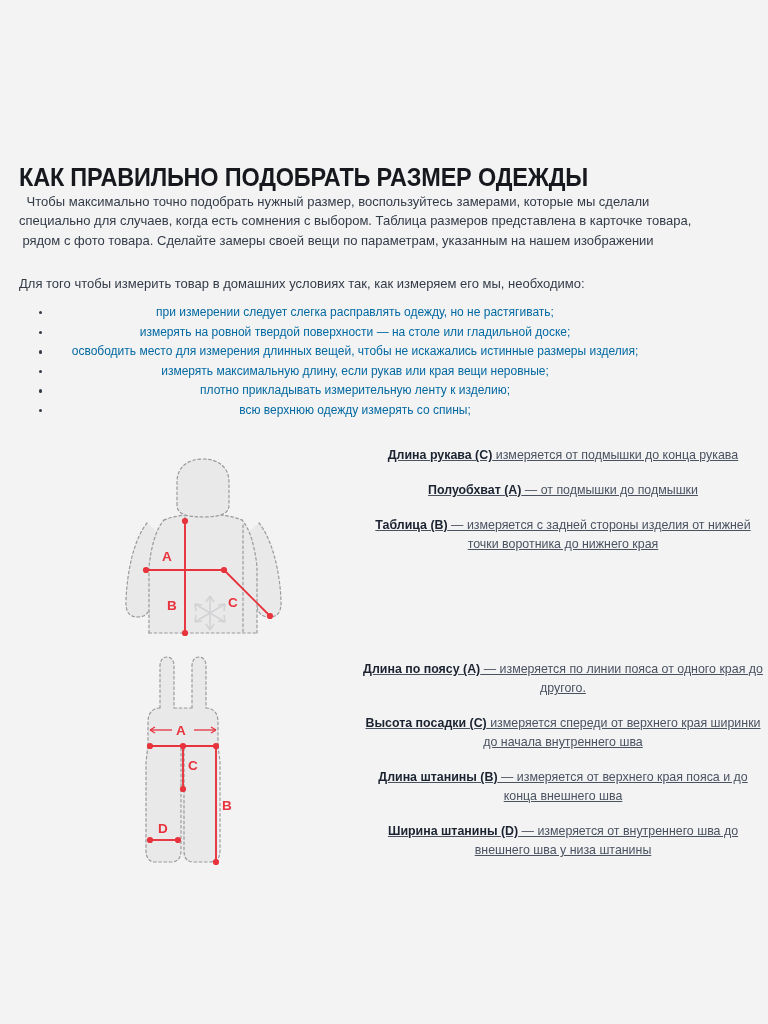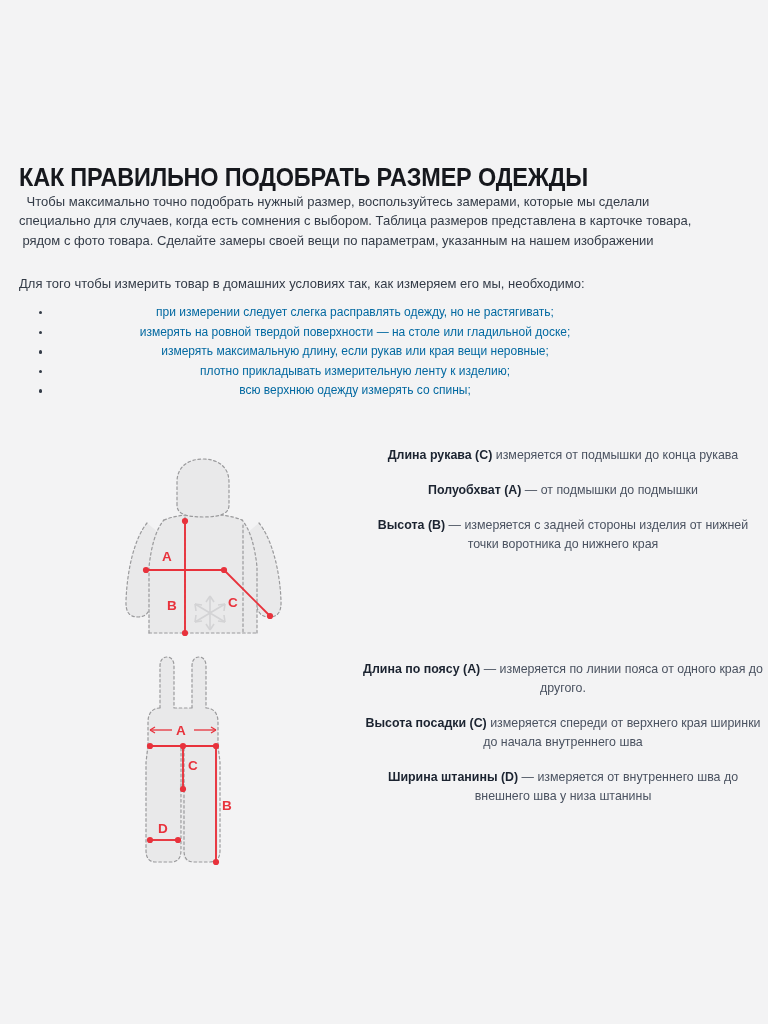--- a/index.html
+++ b/index.html
@@ -90,21 +90,21 @@
   }
 
   
   .desc-block {
     position: absolute;
     font-size: 12.4px;
     line-height: 19px;
     color: #4a5260;
     width: 400px;
   }
-  .desc-block .item { margin-bottom: 16px; }
+  .desc-block .item { margin-bottom: 16px; text-decoration: underline; }
   .desc-block .item:last-child { margin-bottom: 0; }
   .desc-block b {
     color: #1b2330;
     font-weight: bold;
   }
   .desc-jacket { left: 363px; top: 446px; }
   .desc-pants  { left: 363px; top: 660px; }
 
   
   .figure {
@@ -154,20 +154,21 @@
     <div class="line">Чтобы максимально точно подобрать нужный размер, воспользуйтесь замерами, которые мы сделали</div>
     <div class="line">специально для случаев, когда есть сомнения с выбором. Таблица размеров представлена в карточке товара,</div>
     <div class="line">рядом с фото товара. Сделайте замеры своей вещи по параметрам, указанным на нашем изображении</div>
   </div>
 
   <div class="lead">Для того чтобы измерить товар в домашних условиях так, как измеряем его мы, необходимо:</div>
 
   <ul class="bullets">
     <li>при измерении следует слегка расправлять одежду, но не растягивать;</li>
     <li>измерять на ровной твердой поверхности — на столе или гладильной доске;</li>
+    <li>освободить место для измерения длинных вещей, чтобы не искажались истинные размеры изделия;</li>
     <li>измерять максимальную длину, если рукав или края вещи неровные;</li>
     <li>плотно прикладывать измерительную ленту к изделию;</li>
     <li>всю верхнюю одежду измерять со спины;</li>
   </ul>
 
   <div class="figure fig-jacket">
     <svg width="240" height="200" viewBox="0 0 240 200">
 
       <path class="garment-fill" d="M47,68 C34,84 27,116 26,146 C25.5,158 30,162 38,162 C46,162 50,157 51,147 C53,120 58,96 64,82 Z"></path>
       <path class="garment-outline" d="M47,68 C34,84 27,116 26,146 C25.5,158 30,162 38,162 C46,162 50,157 51,147 C53,120 58,96 64,82"></path>
@@ -263,29 +264,32 @@
   </div>
 
   <div class="desc-block desc-jacket">
     <div class="item">
       <b>Длина рукава (С)</b><span> измеряется от подмышки до конца рукава</span>
     </div>
     <div class="item">
       <b>Полуобхват (А)</b><span> — от подмышки до подмышки</span>
     </div>
     <div class="item">
-      <b>Высота (В)</b><span> — измеряется с задней стороны изделия от нижней точки воротника до нижнего края</span>
+      <b>Таблица (В)</b><span> — измеряется с задней стороны изделия от нижней точки воротника до нижнего края</span>
     </div>
   </div>
 
   <div class="desc-block desc-pants">
     <div class="item">
       <b>Длина по поясу (А)</b><span> — измеряется по линии пояса от одного края до другого.</span>
     </div>
     <div class="item">
       <b>Высота посадки (С)</b><span> измеряется спереди от верхнего края ширинки до начала внутреннего шва</span>
     </div>
     <div class="item">
+      <b>Длина штанины (В)</b><span> — измеряется от верхнего края пояса и до конца внешнего шва</span>
+    </div>
+    <div class="item">
       <b>Ширина штанины (D)</b><span> — измеряется от внутреннего шва до внешнего шва у низа штанины</span>
     </div>
   </div>
 
 </div>
 
 </body></html>

